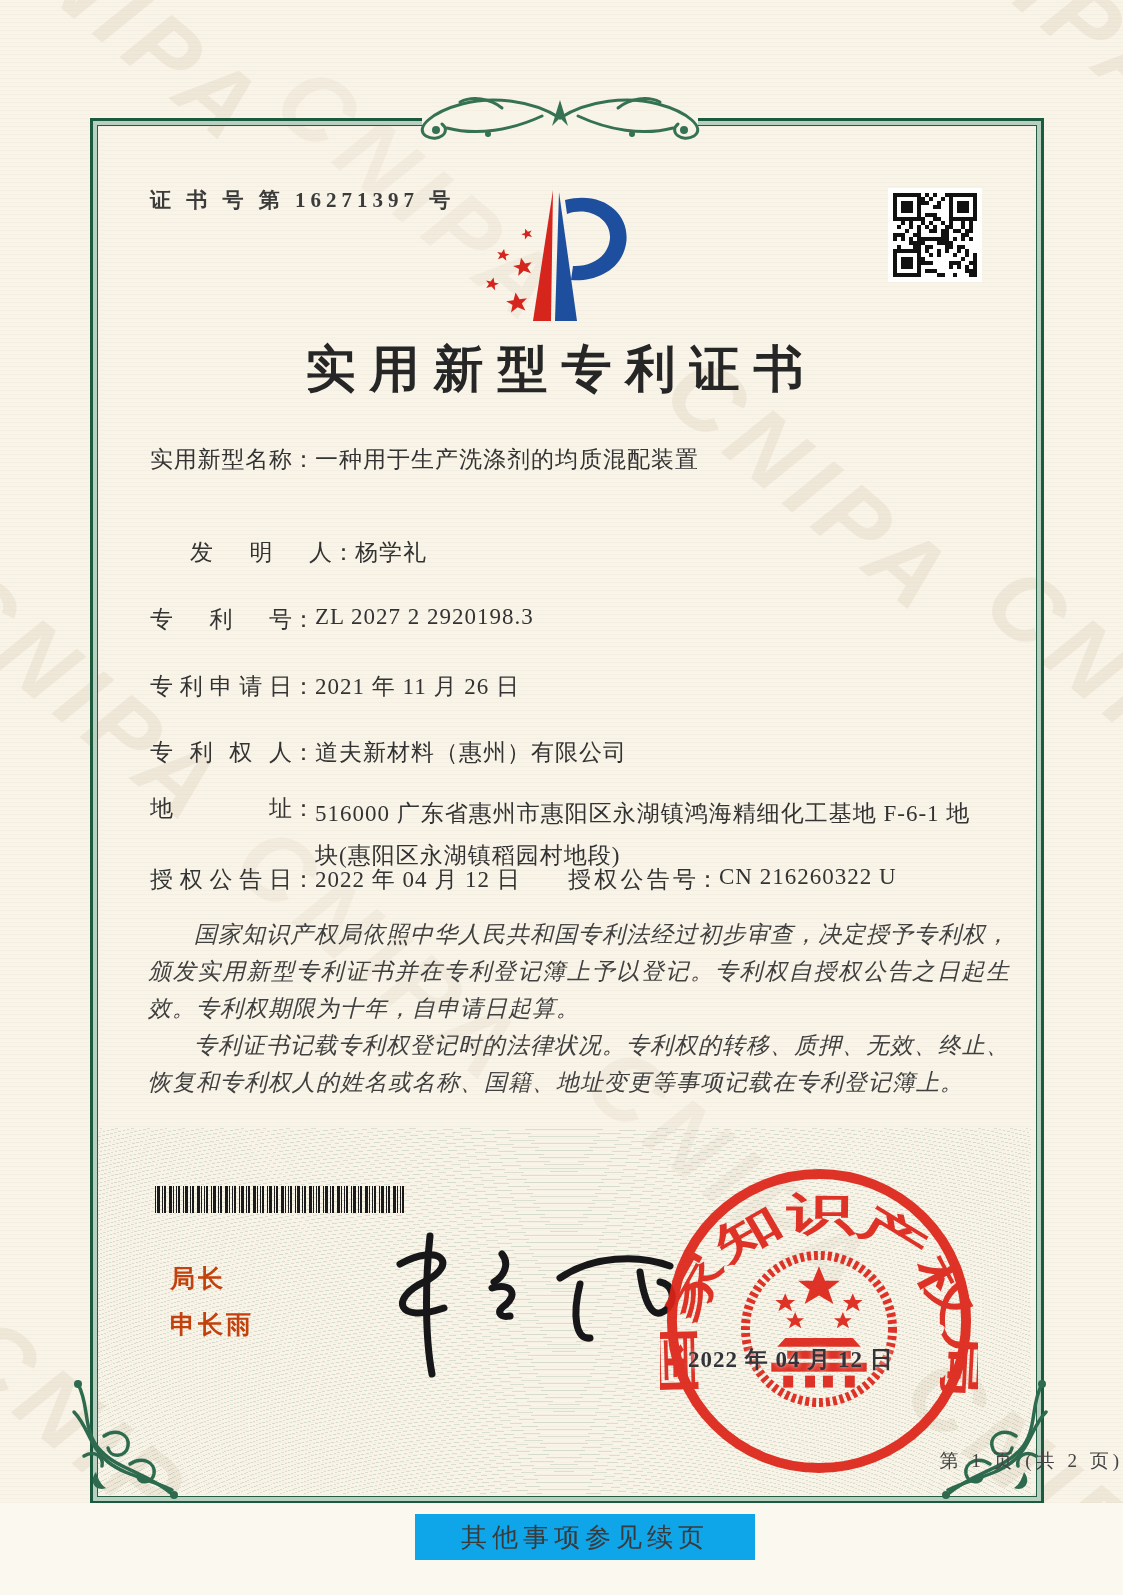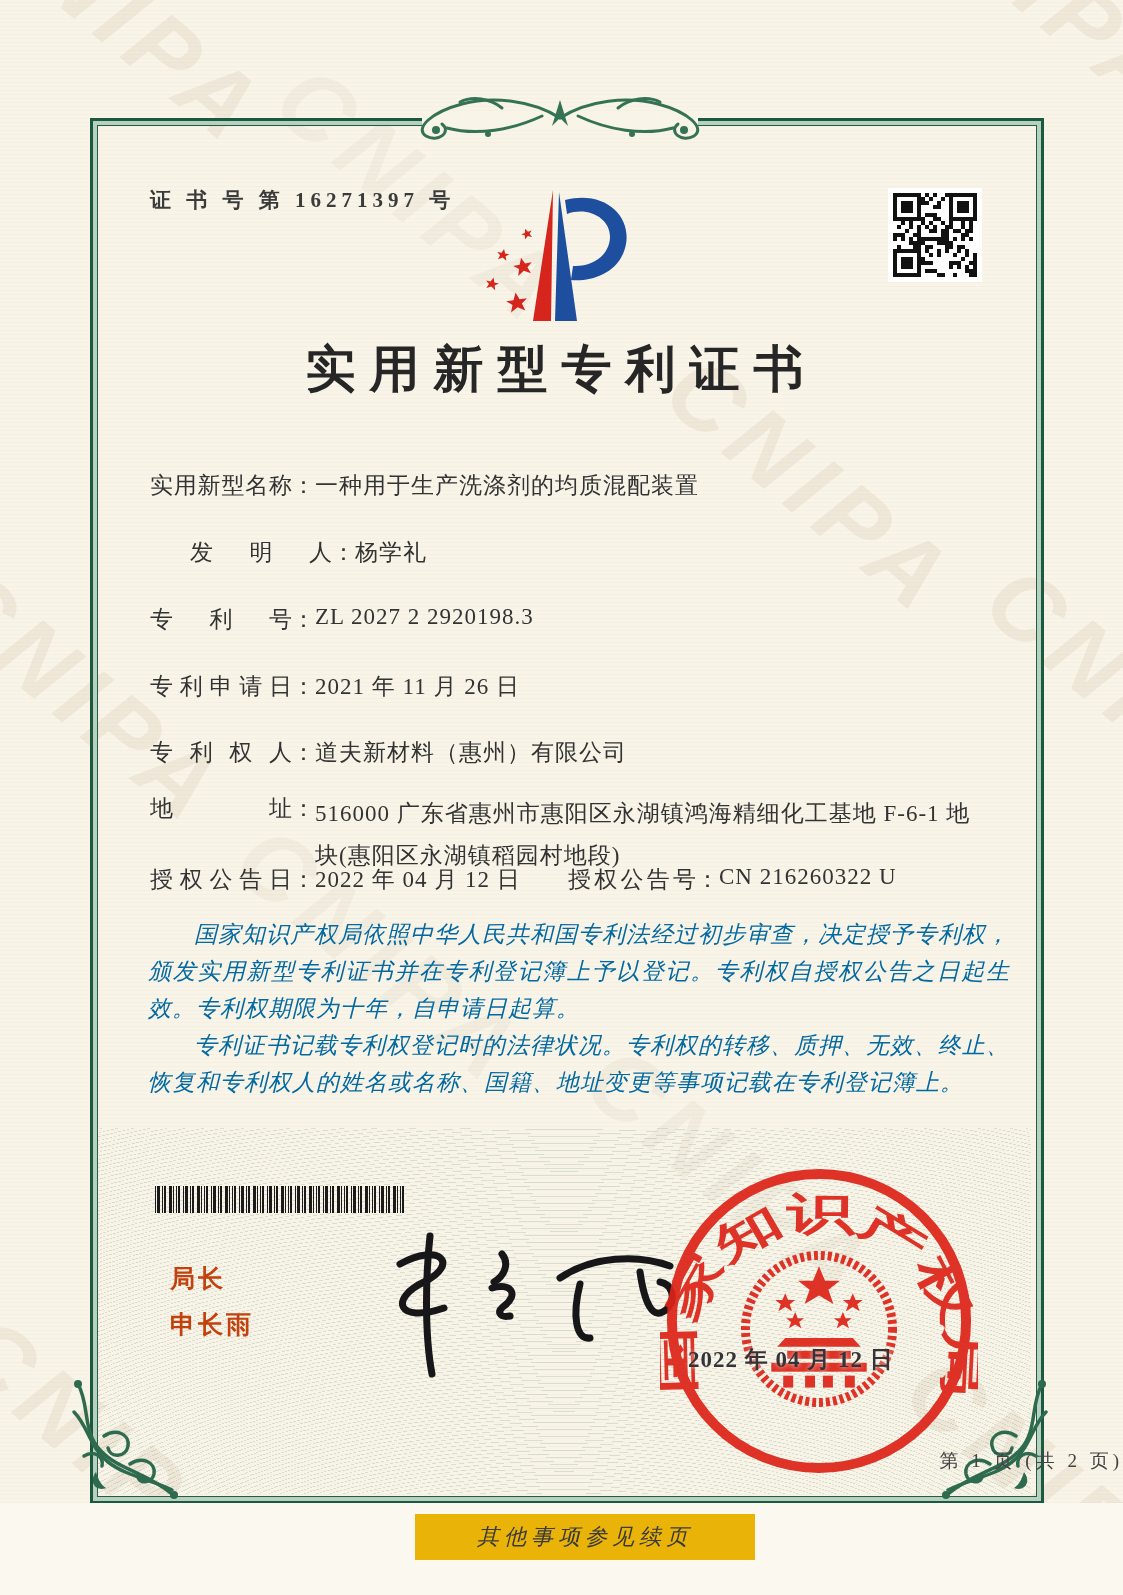--- a/index.html
+++ b/index.html
@@ -53,21 +53,21 @@
     text-align:justify;text-align-last:justify;
     vertical-align:top;
   }
   .field .colon{vertical-align:top;}
   .field .val{display:inline-block;vertical-align:top;letter-spacing:1px;}
   .field .val.wide{width:672px;line-height:42px;}
   .pair2{position:absolute;left:418px;top:0;}
   .paras{
     position:absolute;left:148px;top:916px;width:862px;
     font-size:23px;line-height:37px;text-align:justify;
-    font-style:italic;color:#0369a1;letter-spacing:1px;
+    font-style:italic;color:#404040;letter-spacing:1px;
   }
   .paras p{margin:0;text-indent:2em;}
   .barcode{position:absolute;left:155px;top:1186px;}
   .signer{
     position:absolute;left:170px;
     font-family:"Liberation Sans","DejaVu Sans",sans-serif;
     font-size:25px;font-weight:600;color:#c2410c;letter-spacing:3px;
   }
   .signature{position:absolute;left:352px;top:1212px;}
   .seal{position:absolute;left:660px;top:1162px;width:318px;height:318px;opacity:0.92;}
@@ -79,23 +79,23 @@
   .page-info{
     position:absolute;left:0;top:1448px;width:1123px;text-align:right;
     font-size:19px;letter-spacing:4px;color:#444;
   }
   .bottom-strip{
     position:absolute;left:0;top:1503px;width:1123px;height:92px;
     background:#fbf8ef;
   }
   .cont-note{
     position:absolute;left:415px;top:1514px;width:340px;height:46px;
-    background:#eab308;
+    background:#0ea5e9;
     display:flex;align-items:center;justify-content:center;
-    font-size:22px;letter-spacing:5px;font-style:italic;color:#3a3a3a;
+    font-size:26px;letter-spacing:5px;color:#3a3a3a;
   }
   .flourish-top{position:absolute;left:392px;top:84px;}
   .flourish-bl{position:absolute;left:60px;top:1378px;}
   .flourish-br{position:absolute;left:928px;top:1378px;transform:scaleX(-1);}
 </style>
 </head>
 <body>
 
 <div class="page">
 
@@ -311,21 +311,21 @@
         <rect x="44" y="80" width="4" height="4"></rect>
         <rect x="48" y="80" width="4" height="4"></rect>
         <rect x="60" y="80" width="4" height="4"></rect>
         <rect x="76" y="80" width="4" height="4"></rect>
         <rect x="80" y="80" width="4" height="4"></rect>
       </g>
   </svg>
 
   <div class="title">实用新型专利证书</div>
 
-  <div class="field" style="top:470px;">
+  <div class="field" style="top:444px;">
     <span class="lbl">实用新型名称</span><span class="colon">：</span><span class="val">一种用于生产洗涤剂的均质混配装置</span>
   </div>
   <div class="field" style="top:537px;margin-left:40px;">
     <span class="lbl">发明人</span><span class="colon">：</span><span class="val">杨学礼</span>
   </div>
   <div class="field" style="top:604px;">
     <span class="lbl">专利号</span><span class="colon">：</span><span class="val">ZL 2027 2 2920198.3</span>
   </div>
   <div class="field" style="top:671px;">
     <span class="lbl">专利申请日</span><span class="colon">：</span><span class="val">2021 年 11 月 26 日</span>

